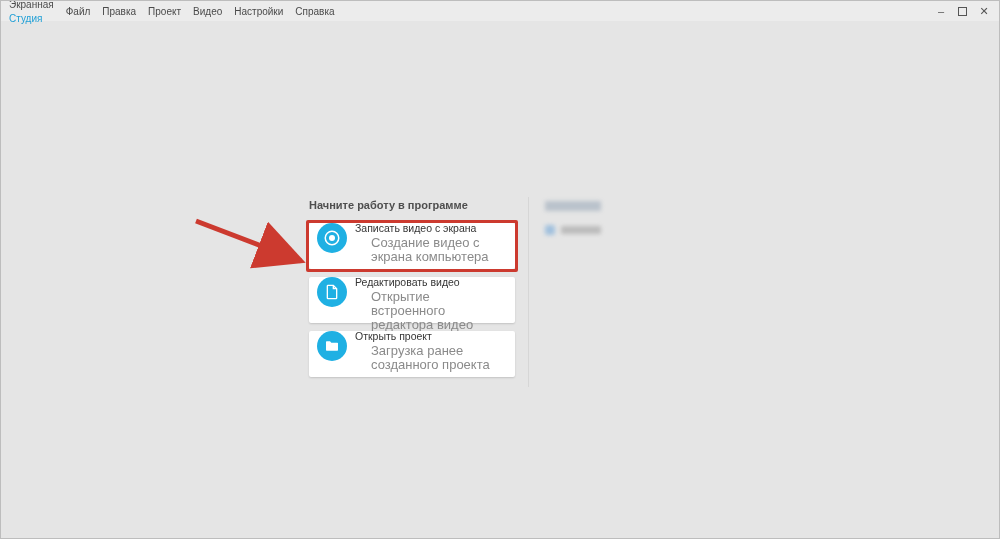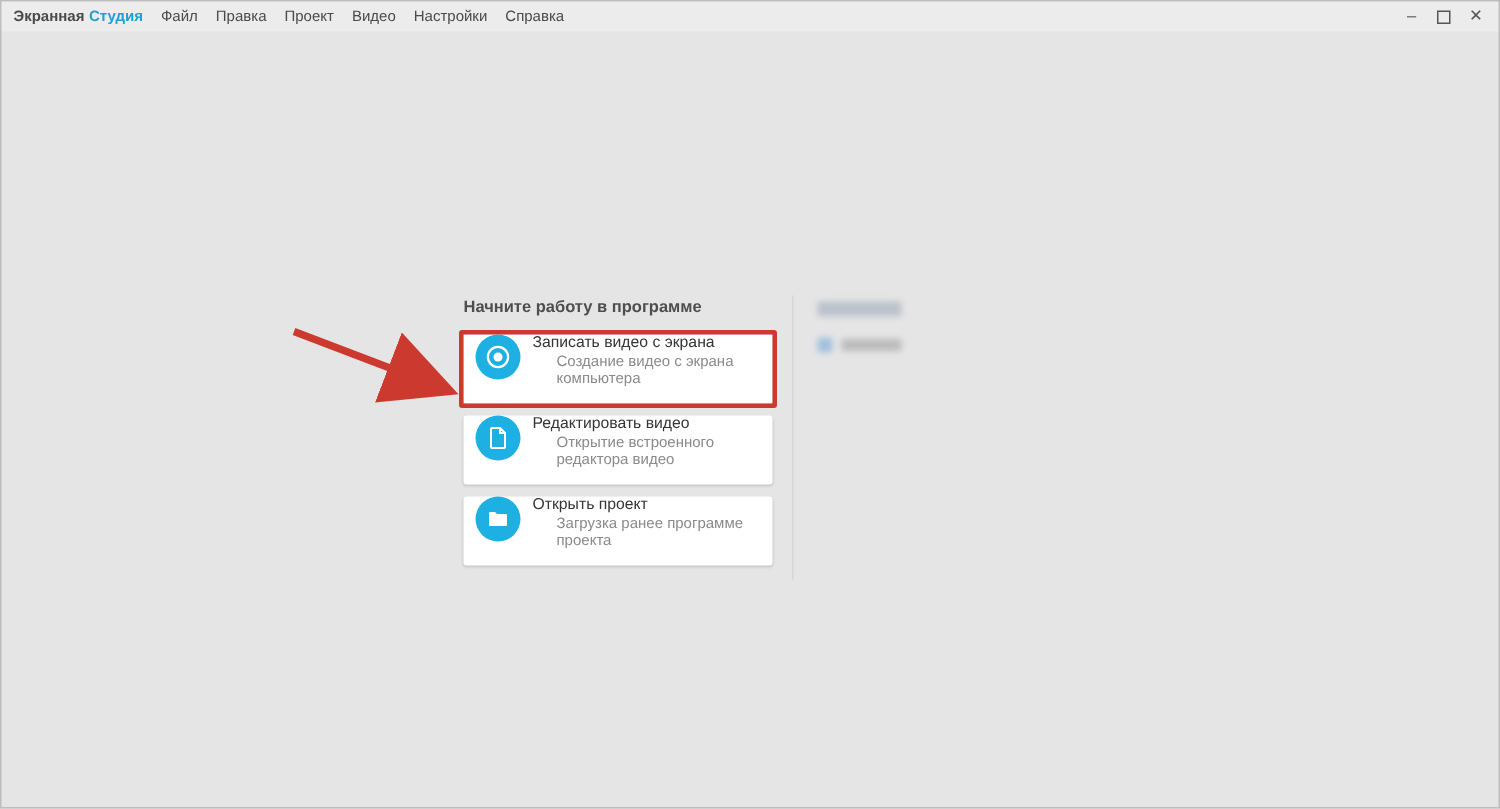--- a/index.html
+++ b/index.html
@@ -16,21 +16,21 @@
   .menubar {
     height: 20px;
     display: flex;
     align-items: center;
     padding: 0 8px;
     background: #ececec;
     font-size: 10px;
     color: #4a4a4a;
     gap: 12px;
   }
-  .menubar .brand { display: flex; gap: 3px; font-weight: 700; }
+  .menubar .brand { display: flex; gap: 3px; font-weight: 400; flex-direction: column; }
   .menubar .brand .brand2 { color: #1f9fd6; }
   .menubar .menu-item { cursor: default; }
   .win-controls {
     margin-left: auto;
     display: flex;
     gap: 10px;
     align-items: center;
     color: #555;
     font-family: "Segoe UI Symbol", sans-serif;
   }
@@ -74,21 +74,21 @@
   .card .icon {
     width: 30px; height: 30px;
     border-radius: 50%;
     background: #1fb0e3;
     color: #fff;
     display: flex; align-items: center; justify-content: center;
     flex: 0 0 auto;
     margin-right: 8px;
   }
   .card .txt .t1 { font-size: 10.5px; color: #353535; line-height: 1.1; }
-  .card .txt .t2 { font-size: 10px; color: #8a8a8a; line-height: 1.1; margin-top: 1px; padding-left: 16px; }
+  .card .txt .t2 { font-size: 13px; color: #8a8a8a; line-height: 1.1; margin-top: 1px; padding-left: 16px; }
 
   .card.highlight::after {
     content: "";
     position: absolute;
     inset: -3px;
     border: 3px solid #cc3a2f;
     border-radius: 2px;
     pointer-events: none;
   }
 
@@ -188,21 +188,21 @@
     </div>
 
     <div class="card">
       <div class="icon">
         <svg width="16" height="16" viewBox="0 0 24 24" fill="#fff">
             <path d="M3 6a1 1 0 0 1 1-1h5l2 2h9a1 1 0 0 1 1 1v10a1 1 0 0 1-1 1H4a1 1 0 0 1-1-1z"></path>
           </svg>
       </div>
       <div class="txt">
         <div class="t1">Открыть проект</div>
-        <div class="t2">Загрузка ранее программе проекта</div>
+        <div class="t2">Загрузка ранее созданного проекта</div>
       </div>
     </div>
   </div>
 
   <div class="vline"></div>
 
   <div class="blurlist">
     <div class="blurrow h">
       <div class="bt" style="width:56px"></div>
     </div>

